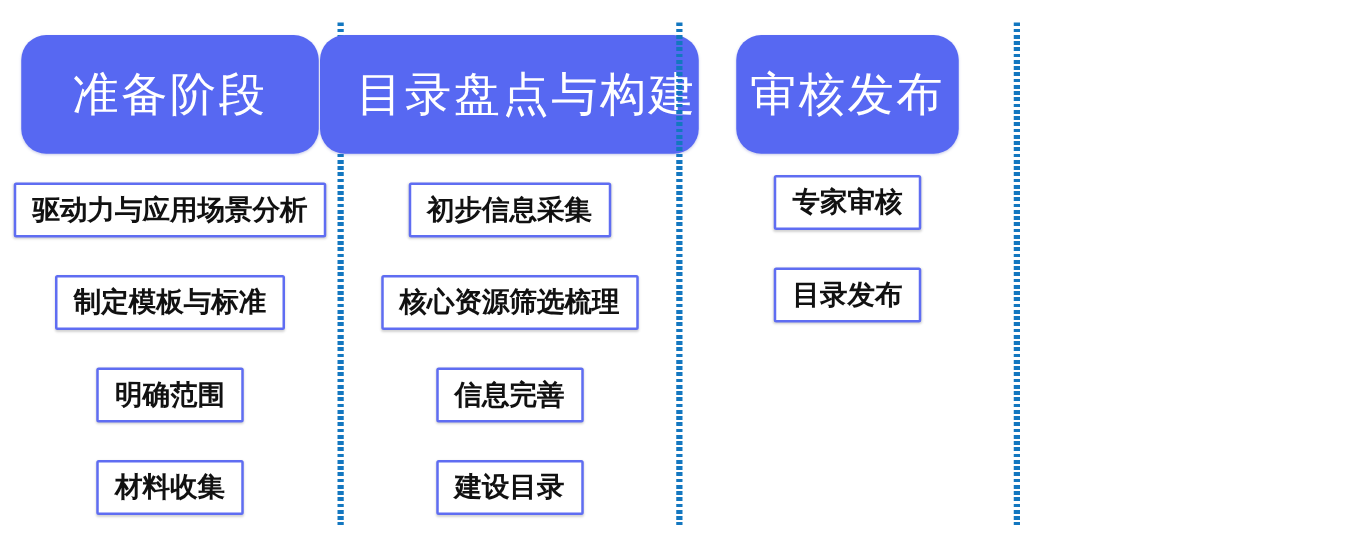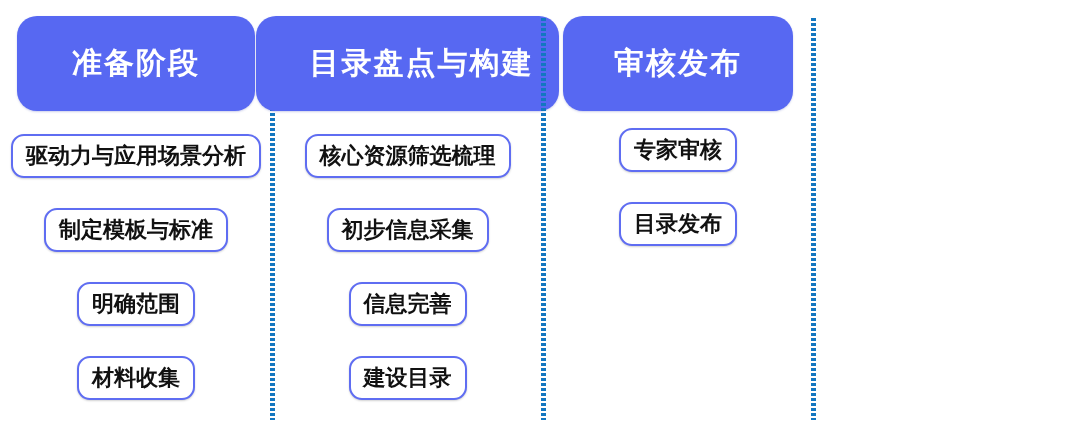--- a/index.html
+++ b/index.html
@@ -22,54 +22,54 @@
     display: flex;
     flex-direction: column;
     align-items: center;
   }
   .c1 { left: 0;     width: 272px; }
   .c2 { left: 272px; width: 271px; }
   .c3 { left: 543px; width: 270px; }
   .c4 { left: 813px; width: 267px; }
 
   .phase-header {
-    margin-top: 16px;
+    margin-top: 28px;
     height: 95px;
     border-radius: 20px;
     background: var(--header-bg, #5768f2);
     color: var(--header-text, #ffffff);
     font-family: "DejaVu Serif", serif;
-    font-size: 30px;
-    font-weight: 700;
+    font-size: 37px;
+    font-weight: 400;
     display: flex;
     align-items: center;
     justify-content: center;
     letter-spacing: 2px;
     box-shadow: 0 1px 2px rgba(60, 70, 180, 0.25);
   }
   .c1 .phase-header { width: 238px; }
   .c2 .phase-header { width: 275px; padding-left: 28px; }
-  .c3 .phase-header { width: 230px; }
+  .c3 .phase-header { width: 178px; }
   .c4 .phase-header { width: 228px; }
 
   .items {
     margin-top: 23px;
     display: flex;
     flex-direction: column;
     align-items: center;
     gap: 30px;
   }
   .c3 .items, .c4 .items { margin-top: 17px; }
 
   .phase-item {
     box-sizing: border-box;
     height: 44px;
     padding: 0 13px;
     border: 2px solid var(--item-border, #5f6df2);
-    border-radius: 13px;
+    border-radius: 2px;
     background: var(--item-bg, #ffffff);
     color: var(--item-text, #111111);
     font-size: 22px;
     font-weight: bold;
     display: flex;
     align-items: center;
     justify-content: center;
     white-space: nowrap;
     box-shadow: 0 1px 2px rgba(0, 0, 0, 0.18);
   }
@@ -104,22 +104,22 @@
       <div class="phase-item">明确范围</div>
       <div class="phase-item">材料收集</div>
     </div>
   </div>
 
   <div class="divider d1"></div>
 
   <div class="column c2">
     <div class="phase-header">目录盘点与构建</div>
     <div class="items">
+      <div class="phase-item">初步信息采集</div>
       <div class="phase-item">核心资源筛选梳理</div>
-      <div class="phase-item">初步信息采集</div>
       <div class="phase-item">信息完善</div>
       <div class="phase-item">建设目录</div>
     </div>
   </div>
 
   <div class="divider d2"></div>
 
   <div class="column c3">
     <div class="phase-header">审核发布</div>
     <div class="items">

